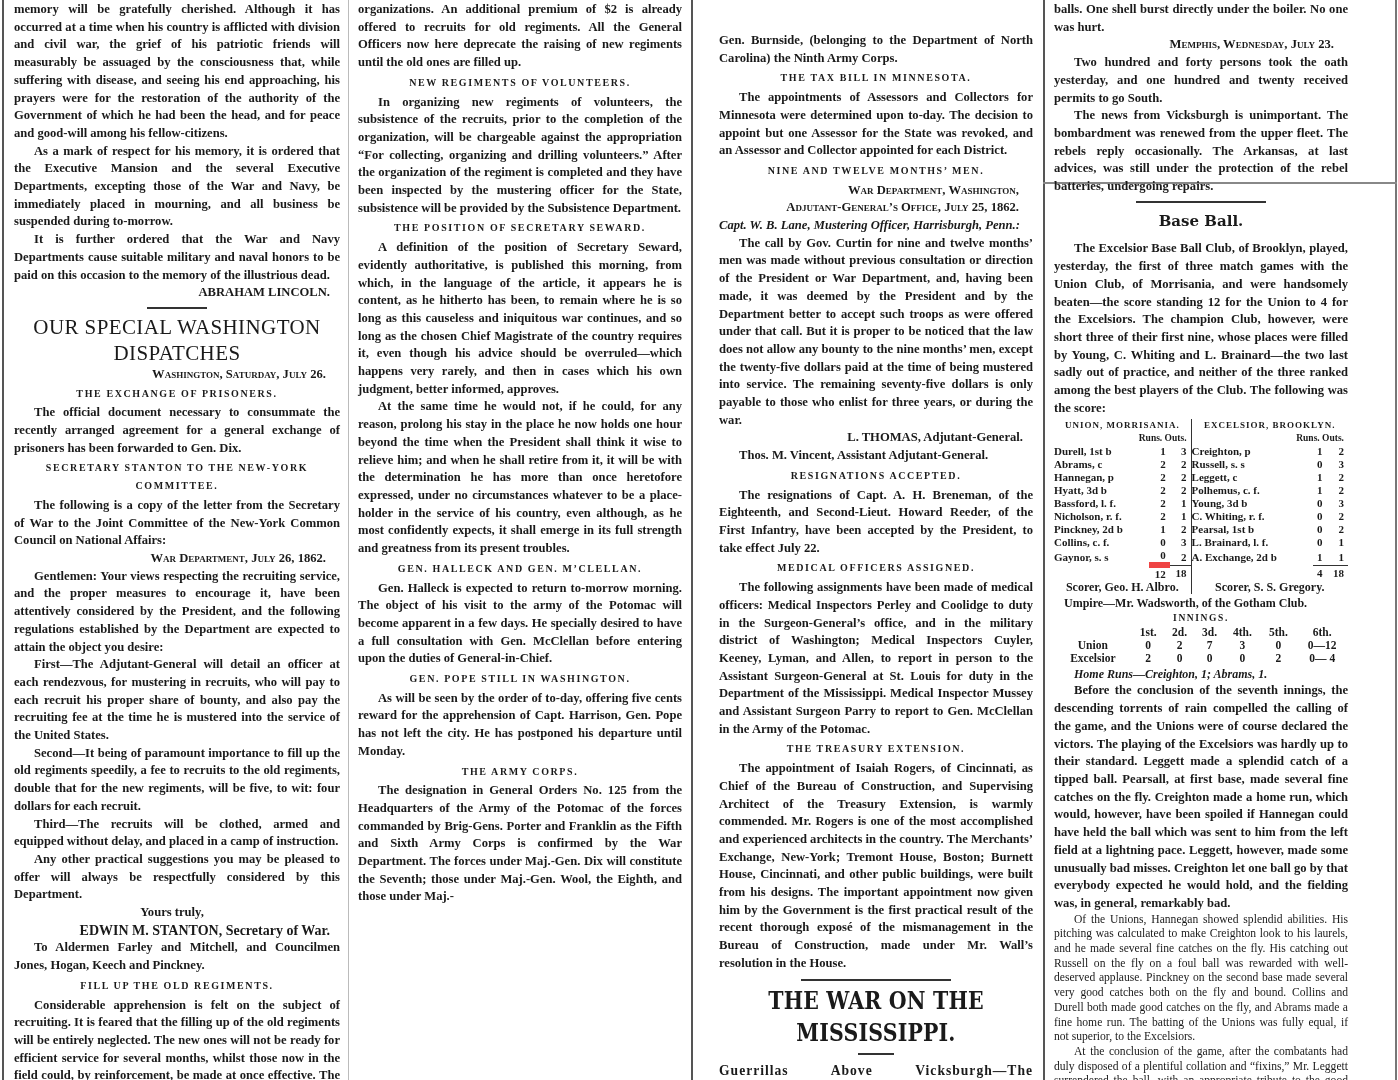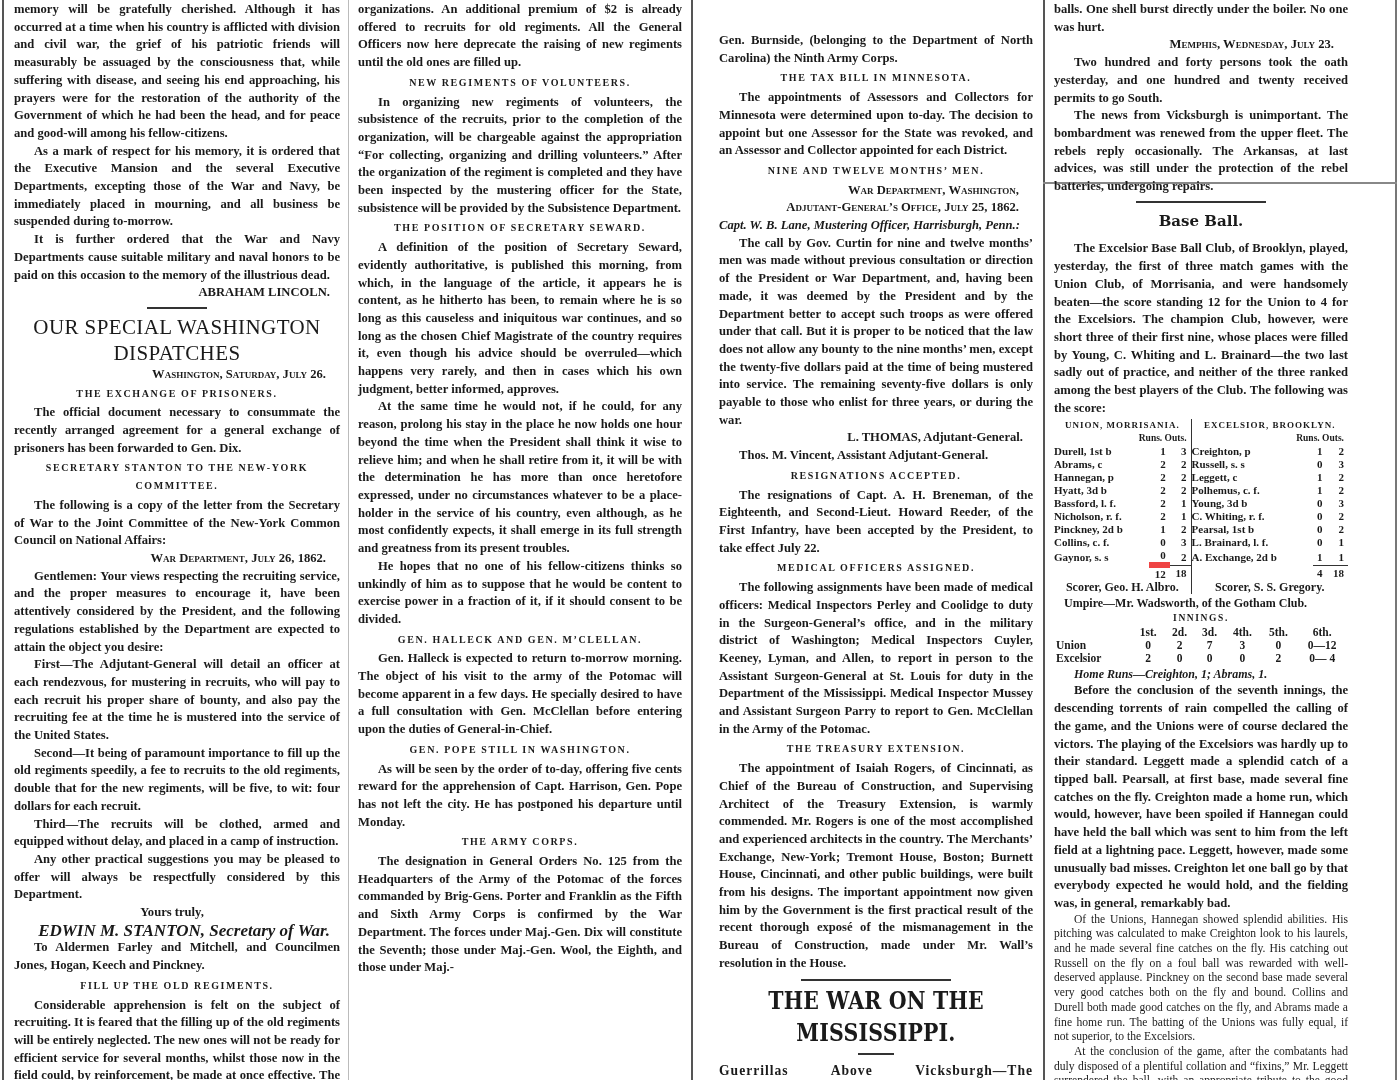--- a/index.html
+++ b/index.html
@@ -44,21 +44,21 @@
   .rule-deco { width: 36px; height: 2px; background: #333; margin: 4px auto 6px auto; }
   .it { font-style: italic; }
   .bb-title { text-align: center; font-size: 15px; font-family: "DejaVu Serif", serif; margin: 10px 0; }
   .score-table { width: 100%; border-collapse: collapse; font-size: 11px; line-height: 13px; margin: 2px 0; }
   .score-table td { padding: 0; font-weight: bold; white-space: nowrap; }
   .score-table .tname { text-align: center; font-size: 9px; letter-spacing: 1px; }
   .score-table .num { text-align: right; padding-right: 4px; }
   .score-table .divider { border-left: 1px solid #333; }
   .innings { width: 100%; border-collapse: collapse; font-size: 11.5px; line-height: 13px; margin: 1px 0 2px 0; }
   .innings td { padding: 0 2px; text-align: center; font-weight: bold; }
-  .innings td.lbl { text-align: left; }
+  .innings td.lbl { text-align: center; }
   .small { font-size: 11.6px; line-height: 14.7px; font-weight: normal; }
   .box-line { position: absolute; height: 1.5px; background: #888; }
 </style>
 </head>
 <body>
 
 <div class="vrule" style="left:2px; top:0; height:1080px;"></div>
 <div class="vrule" style="left:348px; top:0; height:1080px; background:#bbb; width:1px;"></div>
 <div class="vrule" style="left:691px; top:0; height:1080px;"></div>
 <div class="vrule" style="left:1043px; top:0; height:1080px;"></div>
@@ -77,34 +77,33 @@
   <p>The official document necessary to consummate the recently arranged agreement for a general exchange of prisoners has been forwarded to Gen. Dix.</p>
   <div class="head">SECRETARY STANTON TO THE NEW-YORK COMMITTEE.</div>
   <p>The following is a copy of the letter from the Secretary of War to the Joint Committee of the New-York Common Council on National Affairs:</p>
   <p class="dateline">War Department, July 26, 1862.</p>
   <p>Gentlemen: Your views respecting the recruiting service, and the proper measures to encourage it, have been attentively considered by the President, and the following regulations established by the Department are expected to attain the object you desire:</p>
   <p>First—The Adjutant-General will detail an officer at each rendezvous, for mustering in recruits, who will pay to each recruit his proper share of bounty, and also pay the recruiting fee at the time he is mustered into the service of the United States.</p>
   <p>Second—It being of paramount importance to fill up the old regiments speedily, a fee to recruits to the old regiments, double that for the new regiments, will be five, to wit: four dollars for each recruit.</p>
   <p>Third—The recruits will be clothed, armed and equipped without delay, and placed in a camp of instruction.</p>
   <p>Any other practical suggestions you may be pleased to offer will always be respectfully considered by this Department.</p>
   <p class="sig" style="text-align:center;">Yours truly,</p>
-  <p class="sig" style="font-size:17px;font-style:italic;">EDWIN M. STANTON, Secretary of War.</p>
+  <p class="sig" style="font-size:14px;">EDWIN M. STANTON, Secretary of War.</p>
   <p>To Aldermen Farley and Mitchell, and Councilmen Jones, Hogan, Keech and Pinckney.</p>
   <div class="head">FILL UP THE OLD REGIMENTS.</div>
   <p>Considerable apprehension is felt on the subject of recruiting. It is feared that the filling up of the old regiments will be entirely neglected. The new ones will not be ready for efficient service for several months, whilst those now in the field could, by reinforcement, be made at once effective. The War Department is considering the whole matter, and it is probable that an order will be made regulating the bounty, as suggested in the Times of to-day, and providing for the more speedy filling up of the present</p>
 </div>
 
 <div class="col" id="col2">
   <p class="noind">organizations. An additional premium of $2 is already offered to recruits for old regiments. All the General Officers now here deprecate the raising of new regiments until the old ones are filled up.</p>
   <div class="head">NEW REGIMENTS OF VOLUNTEERS.</div>
   <p>In organizing new regiments of volunteers, the subsistence of the recruits, prior to the completion of the organization, will be chargeable against the appropriation “For collecting, organizing and drilling volunteers.” After the organization of the regiment is completed and they have been inspected by the mustering officer for the State, subsistence will be provided by the Subsistence Department.</p>
   <div class="head">THE POSITION OF SECRETARY SEWARD.</div>
   <p>A definition of the position of Secretary Seward, evidently authoritative, is published this morning, from which, in the language of the article, it appears he is content, as he hitherto has been, to remain where he is so long as this causeless and iniquitous war continues, and so long as the chosen Chief Magistrate of the country requires it, even though his advice should be overruled—which happens very rarely, and then in cases which his own judgment, better informed, approves.</p>
   <p>At the same time he would not, if he could, for any reason, prolong his stay in the place he now holds one hour beyond the time when the President shall think it wise to relieve him; and when he shall retire from it, it will be with the determination he has more than once heretofore expressed, under no circumstances whatever to be a place-holder in the service of his country, even although, as he most confidently expects, it shall emerge in its full strength and greatness from its present troubles.</p>
-  <p>He hopes that no one of his fellow-citizens thinks so unkindly of him as to suppose that he would be content to exercise power in a fraction of it, if it should consent to be divided.</p>
   <div class="head">GEN. HALLECK AND GEN. M’CLELLAN.</div>
   <p>Gen. Halleck is expected to return to-morrow morning. The object of his visit to the army of the Potomac will become apparent in a few days. He specially desired to have a full consultation with Gen. McClellan before entering upon the duties of General-in-Chief.</p>
   <div class="head">GEN. POPE STILL IN WASHINGTON.</div>
   <p>As will be seen by the order of to-day, offering five cents reward for the apprehension of Capt. Harrison, Gen. Pope has not left the city. He has postponed his departure until Monday.</p>
   <div class="head">THE ARMY CORPS.</div>
   <p>The designation in General Orders No. 125 from the Headquarters of the Army of the Potomac of the forces commanded by Brig-Gens. Porter and Franklin as the Fifth and Sixth Army Corps is confirmed by the War Department. The forces under Maj.-Gen. Dix will constitute the Seventh; those under Maj.-Gen. Wool, the Eighth, and those under Maj.-</p>
 </div>
 
 <div class="col" id="col3">
   <p class="noind">Gen. Burnside, (belonging to the Department of North Carolina) the Ninth Army Corps.</p>

